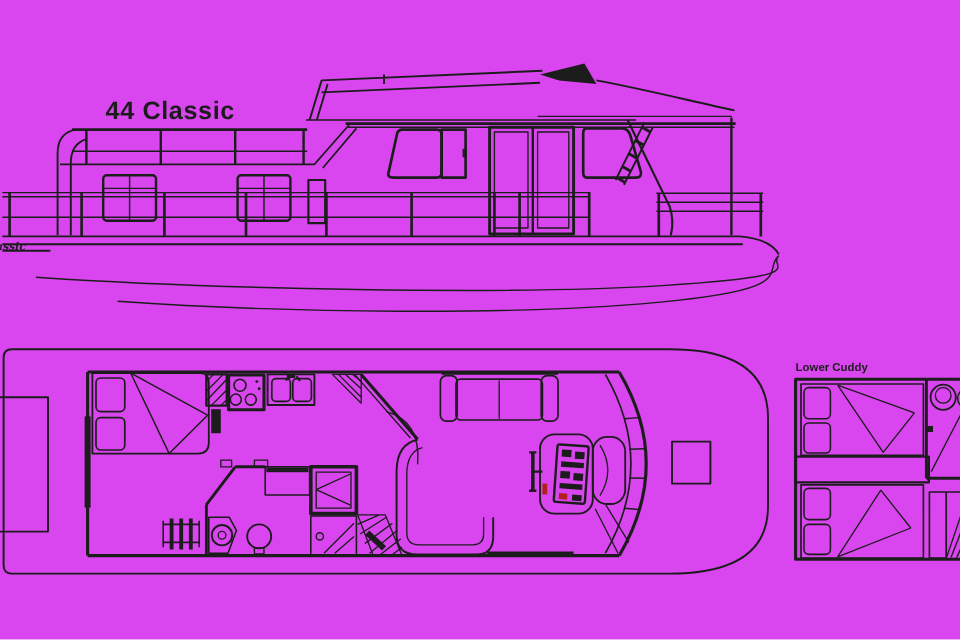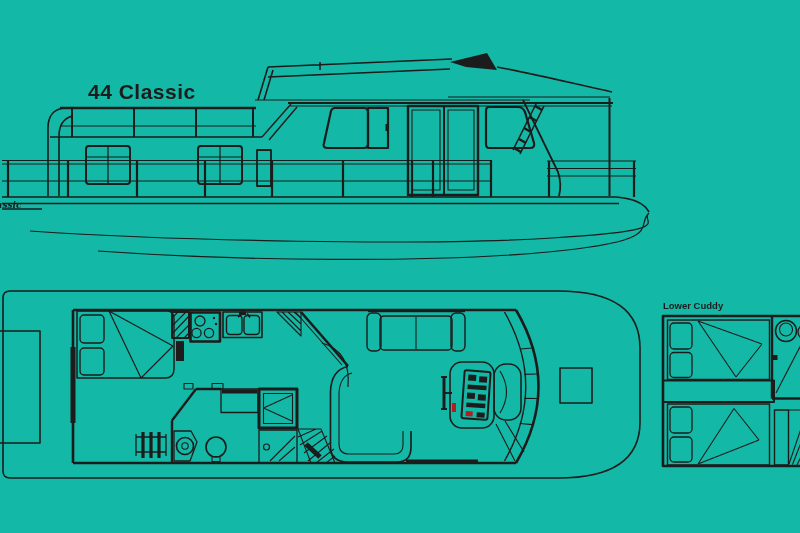--- a/index.html
+++ b/index.html
@@ -1,16 +1,16 @@
 <!DOCTYPE html>
 <html><head>
 <meta charset="utf-8">
 <style>
   html,body{margin:0;padding:0;background:#ffffff;}
-  .stage{position:relative;width:800px;height:533px;background:#14b8a6;overflow:hidden;}
+  .stage{position:relative;width:800px;height:533px;background:#d946ef;overflow:hidden;}
   svg{display:block;}
   .ln{fill:none;stroke:#1c1c1c;stroke-linejoin:round;}
   .w1{stroke-width:1.1}.w12{stroke-width:1.2}.w13{stroke-width:1.3}.w14{stroke-width:1.4}
   .w15{stroke-width:1.5}.w16{stroke-width:1.6}.w18{stroke-width:1.8}.w2{stroke-width:2}
   .w22{stroke-width:2.2}.w24{stroke-width:2.4}.w26{stroke-width:2.6}.w3{stroke-width:3}
   .w32{stroke-width:3.2}.w4{stroke-width:4}.w5{stroke-width:5}
   .fill-dark{fill:#1c1c1c;stroke:none}
   .fill-red{fill:#b02020;stroke:none}
   .t-title{font:700 21px "Liberation Sans",sans-serif;fill:#1c1c1c;letter-spacing:.5px}
   .t-cuddy{font:700 9.5px "Liberation Sans",sans-serif;fill:#1c1c1c}

